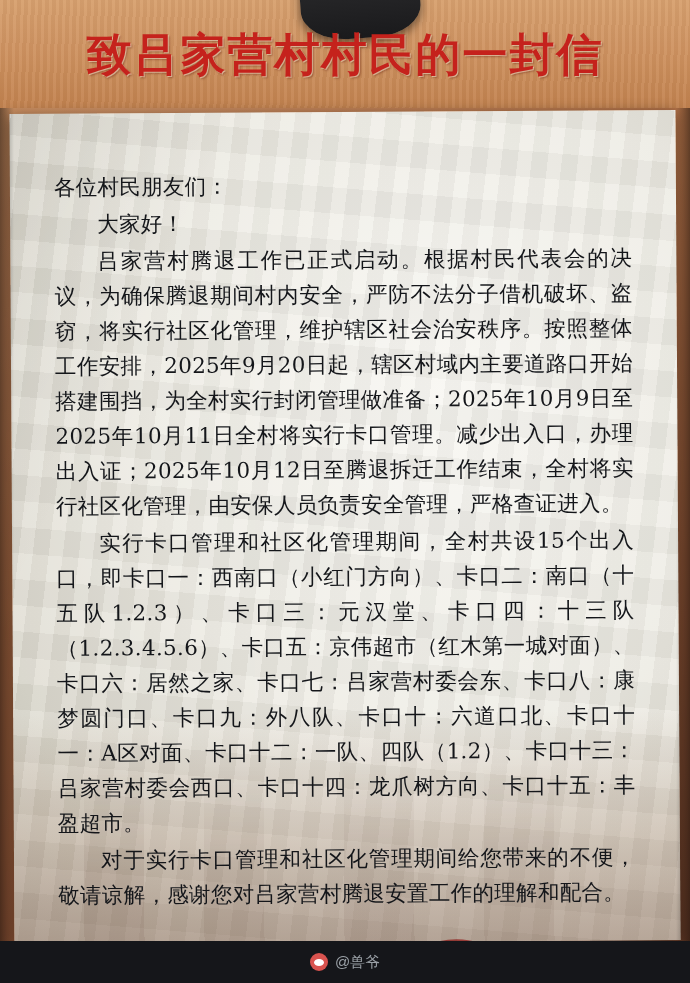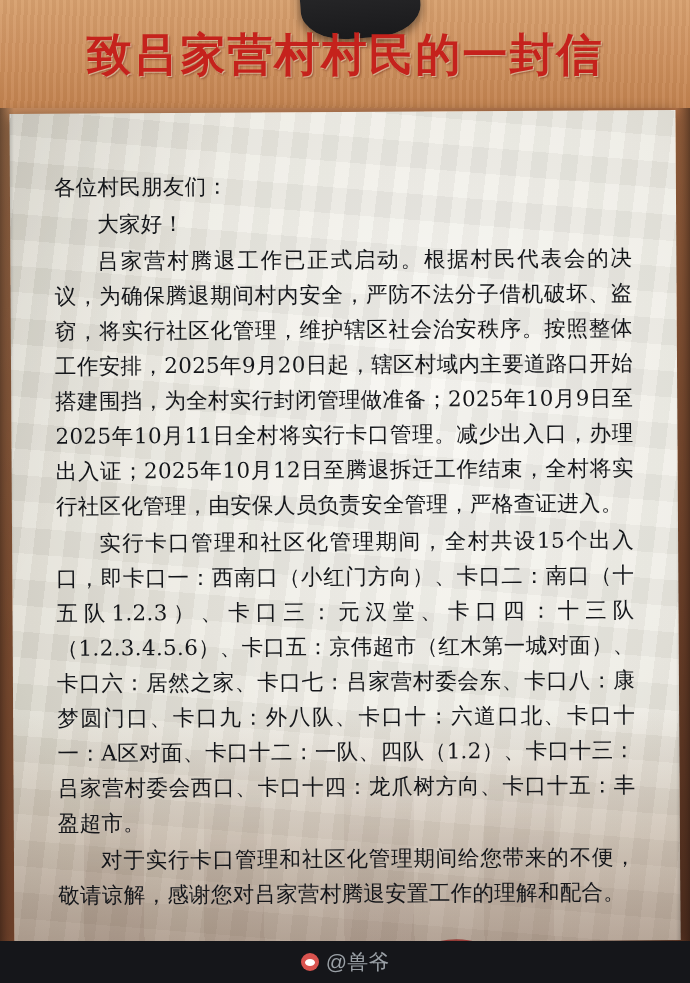--- a/index.html
+++ b/index.html
@@ -117,21 +117,21 @@
     mix-blend-mode:multiply;
     pointer-events:none;
   }
   
   .footer{
     position:absolute;left:0;right:0;bottom:0;height:42px;
     background:#15161a;
     display:flex;align-items:center;justify-content:center;
     gap:7px;
     color:#9aa0a6;
-    font-size:21px;
+    font-size:15px;
     font-family:"Liberation Sans","DejaVu Sans",sans-serif;
   }
   .wb{
     display:inline-block;width:18px;height:18px;border-radius:50%;
     background:#d9534f;position:relative;
   }
   .wb:after{
     content:"";position:absolute;left:4px;top:6px;width:10px;height:7px;
     border-radius:50%;background:#fff;
   }

